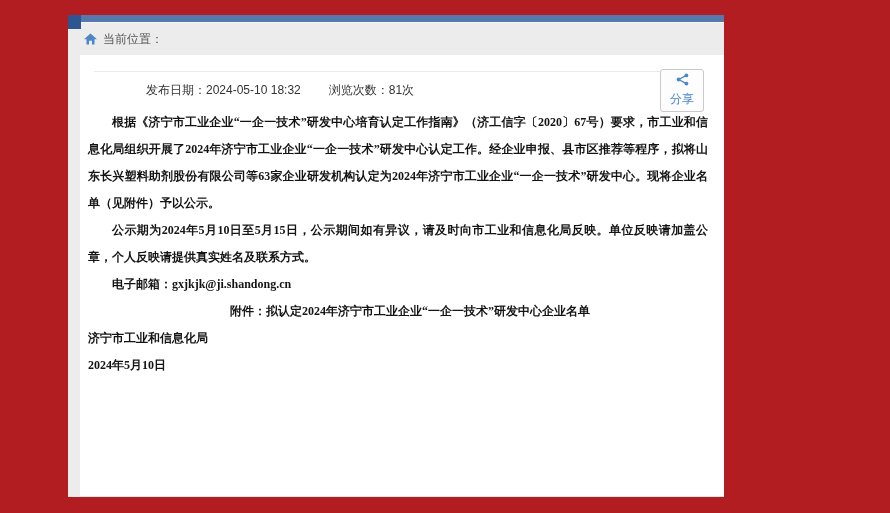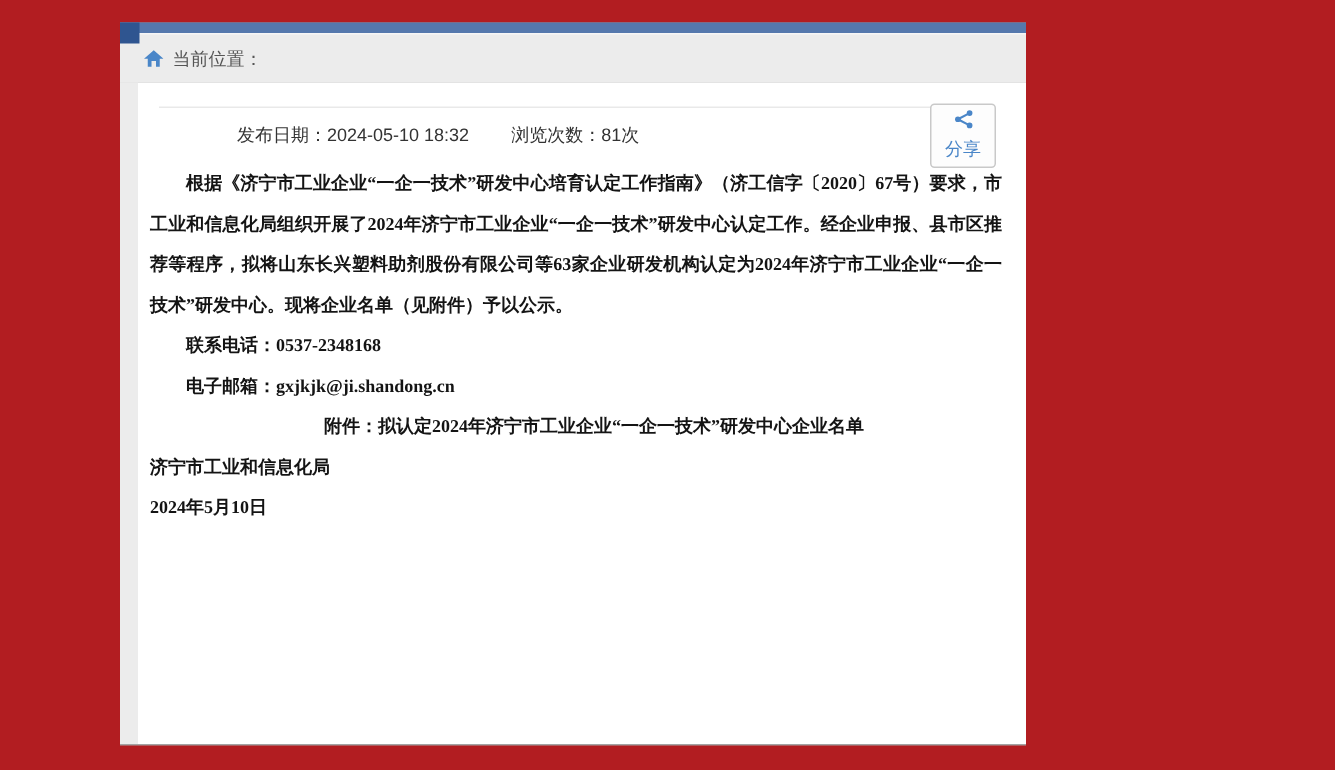--- a/index.html
+++ b/index.html
@@ -2,22 +2,22 @@
 <html><head>
 <meta charset="utf-8">
 <style>
   html,body{margin:0;padding:0;}
   body{
     width:890px;height:513px;position:relative;overflow:hidden;
     background:#b21d21;
     font-family:"Liberation Sans","DejaVu Sans",sans-serif;
   }
   .content-column{
-    position:absolute;left:80px;top:15px;width:604px;height:482px;
-    background:#a3a3a3;
+    position:absolute;left:68px;top:15px;width:656px;height:482px;
+    background:#e5e5e5;
   }
   .accent-bar{height:7px;background:#5578ad;position:relative;z-index:2;}
   .accent-tab{position:absolute;left:0;top:0;width:13px;height:14px;background:#2f5590;}
   .breadcrumb-band{
     height:33px;background:#ececec;display:flex;align-items:center;
     padding-left:16px;font-size:12px;color:#555;border-top:1px solid #f6f6f6;
     box-sizing:border-box;
   }
   .crumb-icon{margin-right:6px;display:inline-flex;align-items:center;}
   .crumb-label{margin-right:2px;}
@@ -90,23 +90,21 @@
             <circle cx="2.6" cy="6.5" r="1.9" fill="#4a86c8"></circle>
             <circle cx="10.4" cy="10.6" r="1.9" fill="#4a86c8"></circle>
           </svg>
         </span>
         <span>分享</span>
       </button>
     </div>
 
     <div class="body-text">
       <p class="para">根据《济宁市工业企业“一企一技术”研发中心培育认定工作指南》（济工信字〔2020〕67号）要求，市工业和信息化局组织开展了2024年济宁市工业企业“一企一技术”研发中心认定工作。经企业申报、县市区推荐等程序，拟将山东长兴塑料助剂股份有限公司等63家企业研发机构认定为2024年济宁市工业企业“一企一技术”研发中心。现将企业名单（见附件）予以公示。</p>
-      <p class="contact-line">
-        <span>联系电话：</span><span>0537-2348168</span>
-      </p>
+      <p class="para">公示期为2024年5月10日至5月15日，公示期间如有异议，请及时向市工业和信息化局反映。单位反映请加盖公章，个人反映请提供真实姓名及联系方式。</p>
       <p class="contact-line">
         <span>电子邮箱：</span><span>gxjkjk@ji.shandong.cn</span>
       </p>
       <p class="attachment-line">
         <span>附件：</span><span>拟认定2024年济宁市工业企业“一企一技术”研发中心企业名单</span>
       </p>
       <p class="sig sig-org">济宁市工业和信息化局</p>
       <p class="sig sig-date">2024年5月10日</p>
     </div>
 

